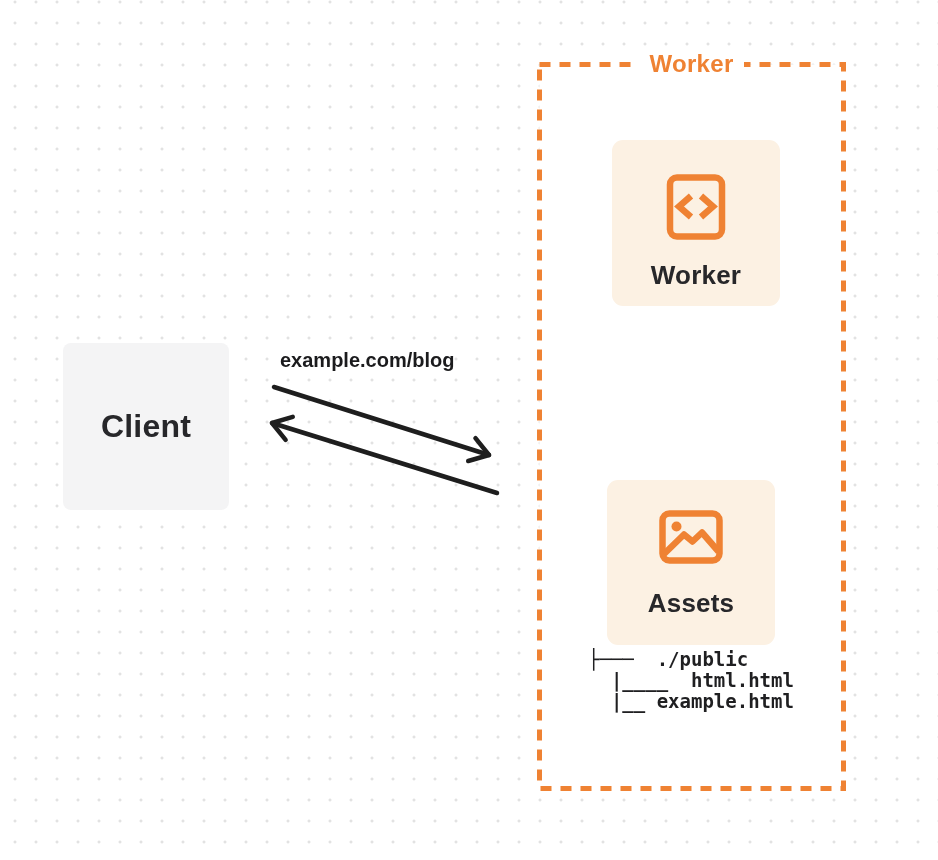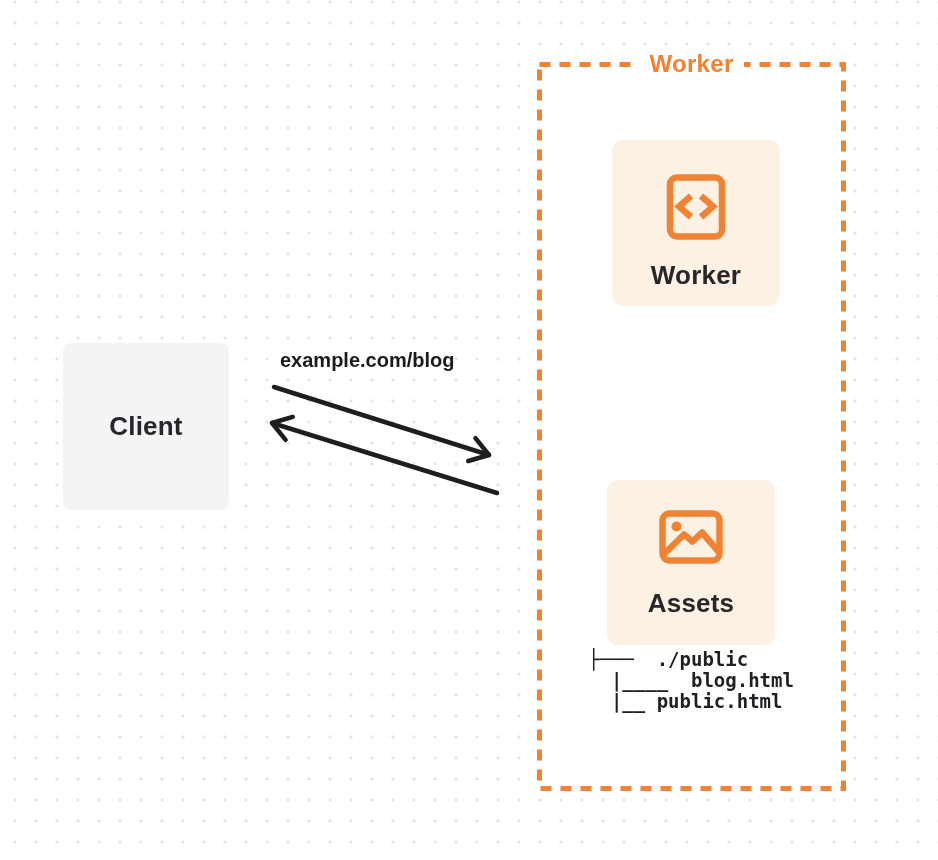--- a/index.html
+++ b/index.html
@@ -26,21 +26,21 @@
     background-position:4.5px 12.5px;
   }
   
   .client-box{
     position:absolute;left:63px;top:343px;width:166px;height:167px;
     background:var(--client-bg,#f4f4f5);
     border-radius:8px;
     display:flex;align-items:center;justify-content:center;
   }
   .client-box .label{
-    font-size:26px;font-weight:bold;color:var(--text-dark,#27272a);
+    font-size:32px;font-weight:bold;color:var(--text-dark,#27272a);
     letter-spacing:0.2px;
   }
   
   .request-label{
     position:absolute;left:280px;top:349px;width:182px;
     font-size:20px;font-weight:bold;color:#1b1b1d;
     white-space:nowrap;
   }
   
   .arrows-svg{position:absolute;left:255px;top:370px;width:260px;height:140px;}
@@ -130,17 +130,17 @@
     <svg width="64" height="54" viewBox="0 0 64 54" aria-hidden="true">
       <rect class="oi" x="3.5" y="3.5" width="57" height="47" rx="7" stroke-width="6.5"></rect>
       <circle class="of" cx="17.5" cy="16.5" r="5"></circle>
       <path class="oi" d="M5 44 L25 24.5 L33.5 31.5 L43 22.5 L59.5 41.5" stroke-width="6.5" stroke-linejoin="round"></path>
     </svg>
     <span class="label">Assets</span>
   </div>
 
   <div class="file-tree">
     <div class="tree-line">├───  ./public</div>
-    <div class="tree-line">  |____  blog.html</div>
-    <div class="tree-line">  |__ public.html</div>
+    <div class="tree-line">  |____  html.html</div>
+    <div class="tree-line">  |__ example.html</div>
   </div>
 
 </div>
 
 </body></html>

